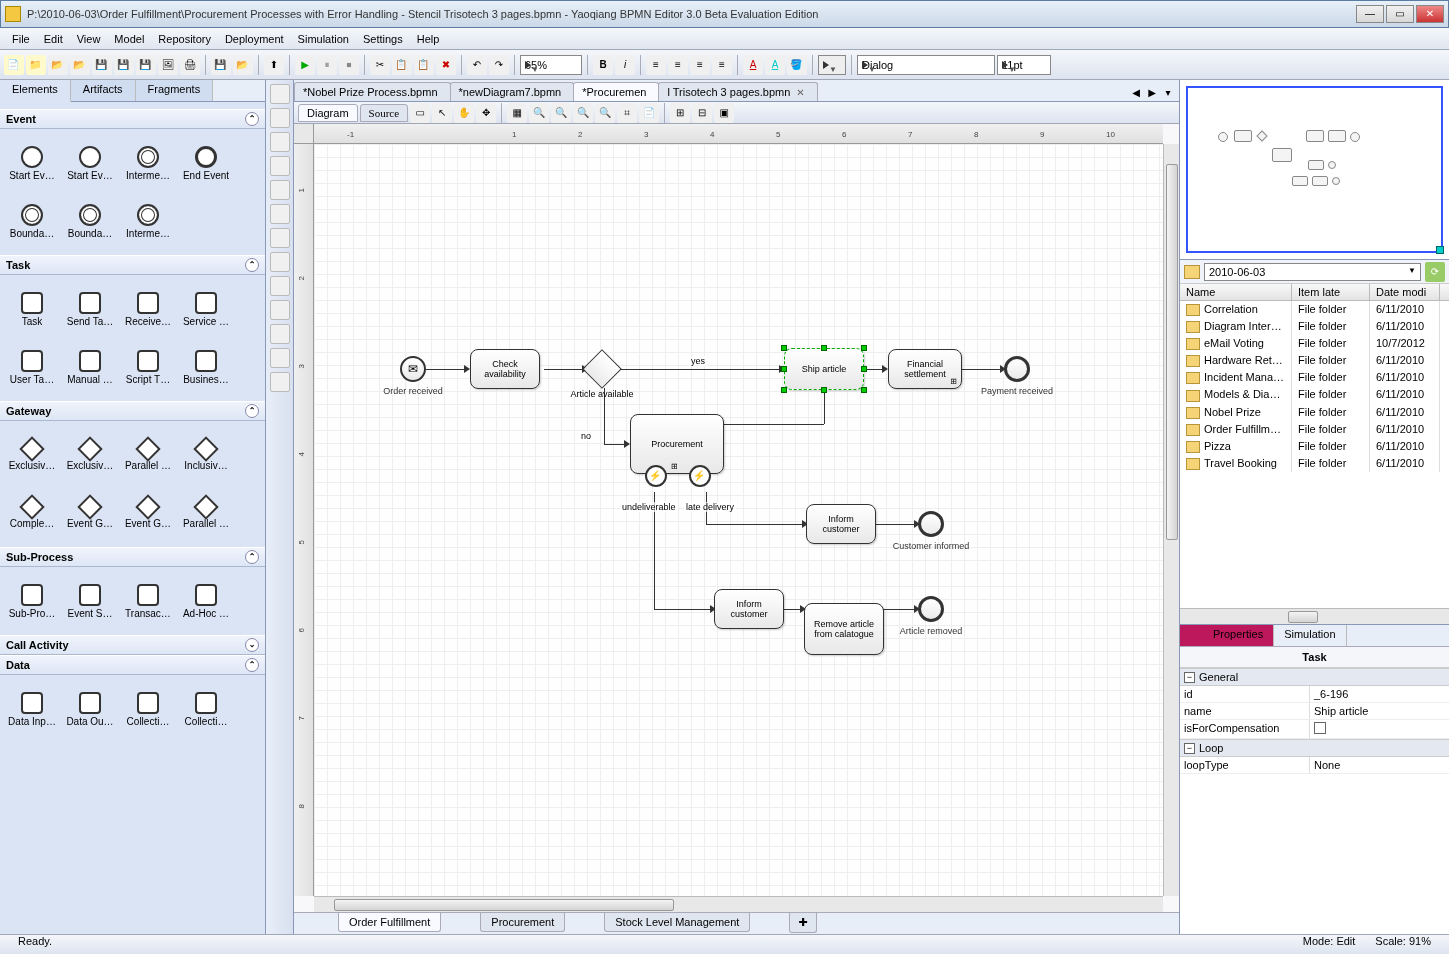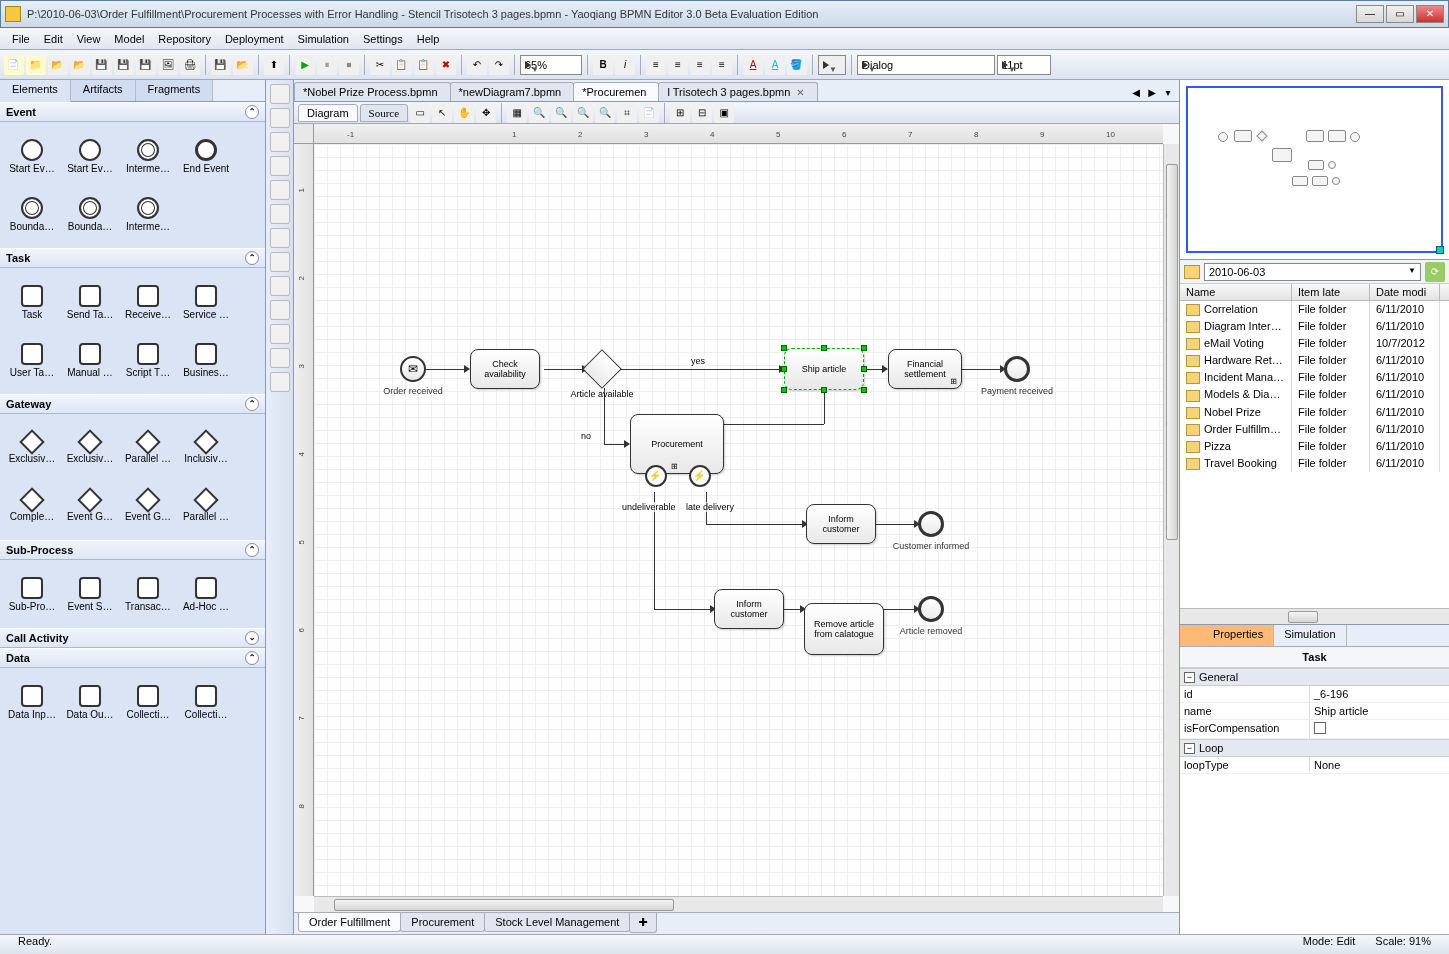--- a/index.html
+++ b/index.html
@@ -21,21 +21,21 @@
 .toolbar { height: 30px; background: linear-gradient(#f4f6fa,#dde4f0); display: flex; align-items: center; padding: 0 4px; gap: 2px; border-bottom: 1px solid #a0a8b8; }
 .tbtn { width: 20px; height: 20px; border: 1px solid transparent; background: #f0f0f0; border-radius: 2px; display: flex; align-items: center; justify-content: center; font-size: 10px; }
 .tsep { width: 1px; height: 20px; background: #aab; margin: 0 3px; }
 .tsel { height: 20px; border: 1px solid #888; background: #fff; padding: 0 4px; font-size: 11px; display: flex; align-items: center; gap: 4px; }
 .tsel .arrow { font-size: 8px; color: #555; }
 
 
 .main { display: flex; height: calc(100% - 28px - 22px - 30px - 20px); }
 
 
-.left-panel { width: 266px; background: #dbe4f5; border-right: 1px solid #8a98b8; display: flex; flex-direction: column; }
+.left-panel { width: 266px; background: #dbe4f5; border-right: 1px solid #8a98b8; display: flex; flex-direction: column; gap: 7px; }
 .lp-tabs { height: 22px; display: flex; background: #e8eef8; border-bottom: 1px solid #8a98b8; }
 .lp-tab { padding: 3px 12px; border-right: 1px solid #bbb; background: #d0dcf0; font-size: 11px; }
 .lp-tab.active { background: #dbe4f5; border-bottom: 1px solid #dbe4f5; margin-bottom: -1px; }
 .lp-body { flex: 1; overflow-y: auto; }
 .lp-section-hdr { height: 20px; background: linear-gradient(#f0f4fc,#dde6f5); border-top: 1px solid #fff; border-bottom: 1px solid #aab8d0; display: flex; align-items: center; padding: 0 6px; font-weight: bold; font-size: 11px; justify-content: space-between; }
 .lp-section-hdr .chev { width: 14px; height: 14px; border: 1px solid #88a; border-radius: 8px; text-align: center; font-size: 8px; line-height: 12px; background: #fff; }
 .lp-items { display: flex; flex-wrap: wrap; padding: 6px 4px; gap: 2px; }
 .lp-item { width: 56px; height: 56px; display: flex; flex-direction: column; align-items: center; justify-content: center; gap: 2px; font-size: 10px; text-align: center; }
 .lp-item .shape { width: 22px; height: 22px; border: 2px solid #333; background: #fff; }
 .lp-item .circle { border-radius: 50%; }
@@ -72,21 +72,21 @@
 .ruler-v .tick { position: absolute; left: 3px; font-size: 8px; color: #444; writing-mode: vertical-rl; transform: rotate(180deg); }
 .canvas { position: absolute; top: 20px; left: 20px; right: 16px; bottom: 38px; background: #fefefe;
   background-image: linear-gradient(#eee 1px, transparent 1px), linear-gradient(90deg, #eee 1px, transparent 1px);
   background-size: 13px 13px;
   overflow: hidden; }
 .hscroll { position: absolute; bottom: 22px; left: 20px; right: 16px; height: 16px; background: #e8e8e8; border-top: 1px solid #bbb; }
 .hscroll .thumb { position: absolute; top: 2px; left: 20px; width: 40%; height: 12px; background: linear-gradient(#f4f4f4,#d4d4d4); border: 1px solid #999; border-radius: 2px; }
 .vscroll { position: absolute; top: 20px; right: 0; bottom: 38px; width: 16px; background: #e8e8e8; border-left: 1px solid #bbb; }
 .vscroll .thumb { position: absolute; left: 2px; top: 20px; height: 50%; width: 12px; background: linear-gradient(90deg,#f4f4f4,#d4d4d4); border: 1px solid #999; border-radius: 2px; }
 .btm-tabs { position: absolute; bottom: 0; left: 0; right: 0; height: 22px; background: #e8eef8; border-top: 1px solid #aab; display: flex; align-items: flex-start; padding-left: 4px; }
-.btm-tab { padding: 3px 10px; border: 1px solid #aab; border-top: none; background: #e0e6f0; font-size: 11px; border-radius: 0 0 3px 3px; margin-right: -1px; }
+.btm-tab { padding: 3px 10px; border: 1px solid #aab; border-top: none; background: #e0e6f0; font-size: 11px; border-radius: 0 0 3px 3px; margin-right: -1px; margin-left: 40px; }
 .btm-tab.active { background: #f8faff; }
 .btm-tab.add { padding: 3px 8px; }
 
 
 .node { position: absolute; }
 .event { width: 26px; height: 26px; border: 2px solid #333; border-radius: 50%; background: linear-gradient(#fff,#eaeaea); display: flex; align-items: center; justify-content: center; }
 .event.end { border-width: 3px; }
 .event .env { font-size: 12px; }
 .evt-lbl { position: absolute; top: 30px; left: 50%; transform: translateX(-50%); font-size: 9px; color: #333; white-space: nowrap; }
 .task { border: 1.5px solid #333; border-radius: 8px; background: linear-gradient(#fff,#e8e8e8); display: flex; align-items: center; justify-content: center; text-align: center; font-size: 9px; padding: 2px 4px; box-shadow: 1px 1px 2px rgba(0,0,0,.2); }
@@ -129,21 +129,21 @@
 .col-name { width: 112px; }
 .col-type { width: 78px; }
 .col-date { width: 70px; }
 .fs-row .folder-ico { display: inline-block; width: 14px; height: 12px; background: #f5d478; border: 1px solid #b9953a; margin-right: 4px; vertical-align: middle; }
 .fs-hscroll { height: 16px; background: #e8e8e8; border-top: 1px solid #bbb; position: relative; }
 .fs-hscroll .thumb { position: absolute; top: 2px; left: 40%; width: 30px; height: 12px; background: linear-gradient(#f4f4f4,#d4d4d4); border: 1px solid #999; border-radius: 2px; }
 
 .props-panel { height: 310px; background: #fff; border-top: 1px solid #8a98b8; display: flex; flex-direction: column; }
 .props-tabs { height: 22px; display: flex; background: #e8eef8; border-bottom: 1px solid #aab; }
 .props-tab { padding: 3px 10px; border-right: 1px solid #bbb; font-size: 11px; }
-.props-tab.active { background: #fdba74; padding-left: 33px; }
+.props-tab.active { background: #be185d; padding-left: 33px; }
 .props-title { text-align: center; font-weight: bold; padding: 4px; background: #f4f6fa; border-bottom: 1px solid #ccc; }
 .props-body { flex: 1; overflow: auto; font-size: 11px; }
 .prop-group-hdr { background: #e4e8f0; padding: 2px 4px; display: flex; align-items: center; gap: 4px; border-top: 1px solid #ccc; border-bottom: 1px solid #ccc; }
 .prop-group-hdr .pm { width: 11px; height: 11px; border: 1px solid #666; text-align: center; font-size: 9px; line-height: 9px; background: #fff; }
 .prop-row { display: flex; border-bottom: 1px solid #eee; }
 .prop-k { width: 130px; padding: 2px 4px; border-right: 1px solid #ddd; }
 .prop-v { flex: 1; padding: 2px 4px; }
 .prop-v .chk { width: 12px; height: 12px; border: 1px solid #666; display: inline-block; background: #fff; }
 
 

